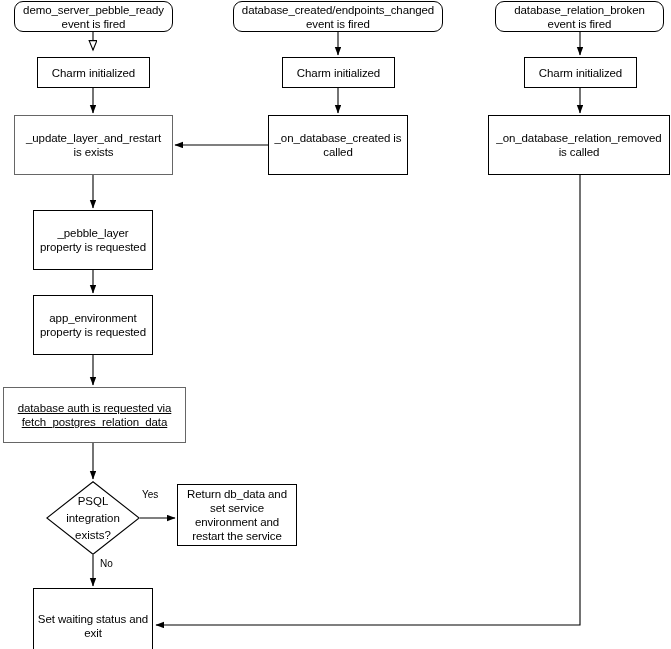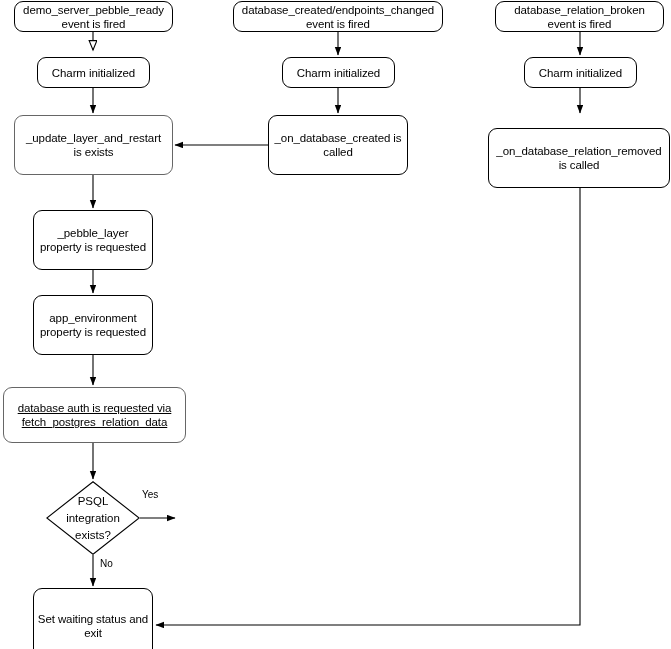--- a/index.html
+++ b/index.html
@@ -30,21 +30,20 @@
     background: #ffffff;
     display: flex;
     align-items: center;
     justify-content: center;
     text-align: center;
     color: #000000;
     font-size: 11.5px;
     line-height: 14px;
     letter-spacing: -0.1px;
     z-index: 2;
-    border-radius: 9px;
   }
   .node.rect {
     border: 1px solid #000000;
   }
   .node.rect-gray {
     border: 1px solid #666666;
   }
   .node.rounded {
     border: 1px solid #000000;
     border-radius: 9px;
@@ -170,20 +169,26 @@
       <polygon points="47,0.8 93.2,37 47,73.2 0.8,37" fill="#ffffff" stroke="#000000" stroke-width="1.1"></polygon>
     </svg>
     <div class="dlabel">PSQL
 integration
 exists?</div>
   </div>
 
   <div class="edge-label" style="left:141px; top:488px;">Yes</div>
   <div class="edge-label" style="left:99px; top:557px;">No</div>
 
+  <div class="node rect" style="left:177px; top:484px; width:120px; height:62px;">
+    <span class="label">Return db_data and
+set service
+environment and
+restart the service</span>
+  </div>
 
   <div class="node rect" style="left:33px; top:588px; width:120px; height:76px;">
     <span class="label">Set waiting status and
 exit</span>
   </div>
 
   <div class="node rounded" style="left:233px; top:1px; width:210px; height:31px;">
     <span class="label">database_created/endpoints_changed
 event is fired</span>
   </div>
@@ -199,18 +204,18 @@
 
   <div class="node rounded" style="left:495px; top:1px; width:169px; height:31px;">
     <span class="label">database_relation_broken
 event is fired</span>
   </div>
 
   <div class="node rect" style="left:524px; top:57px; width:113px; height:31px;">
     <span class="label">Charm initialized</span>
   </div>
 
-  <div class="node rect" style="left:488px; top:128px; width:182px; height:60px;">
+  <div class="node rect" style="left:488px; top:115px; width:182px; height:60px;">
     <span class="label">_on_database_relation_removed
 is called</span>
   </div>
 
 </div>
 
 </body></html>

